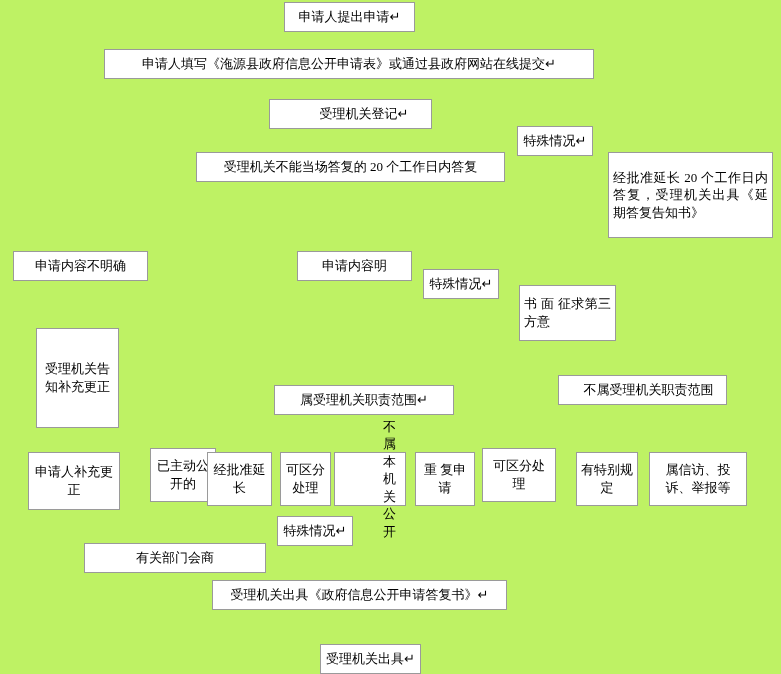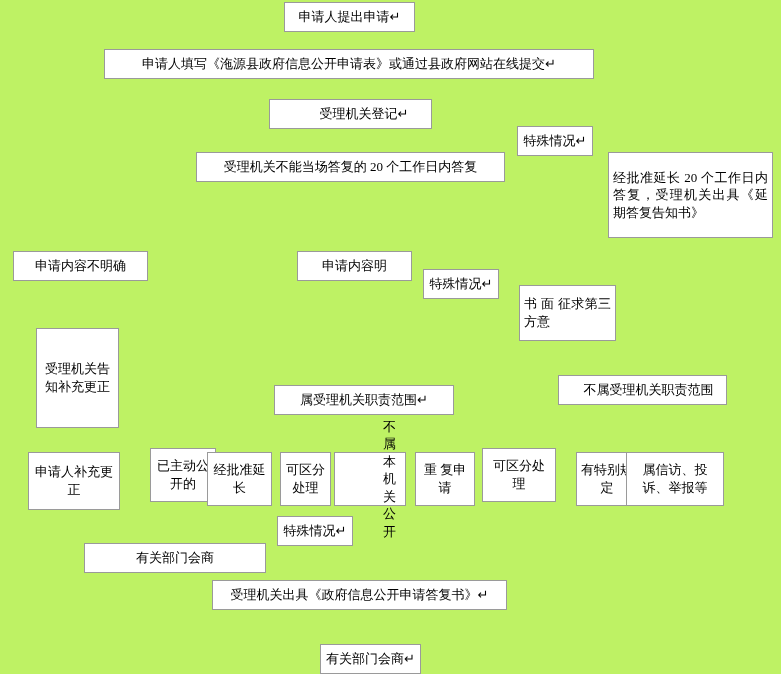--- a/index.html
+++ b/index.html
@@ -53,18 +53,18 @@
     <div class="node" style="left: 274px; top: 385px; width: 180px; height: 30px;">属受理机关职责范围↵</div>
     <div class="node" style="left: 558px; top: 375px; width: 169px; height: 30px; padding-left: 16px;">不属受理机关职责范围</div>
     <div class="node" style="left: 28px; top: 452px; width: 92px; height: 58px;">申请人补充更正</div>
     <div class="node" style="left: 150px; top: 448px; width: 66px; height: 54px;">已主动公开的</div>
     <div class="node" style="left: 207px; top: 452px; width: 65px; height: 54px;">经批准延长</div>
     <div class="node" style="left: 280px; top: 452px; width: 51px; height: 54px;">可区分处理</div>
     <div class="node" style="left: 334px; top: 452px; width: 72px; height: 54px; padding-left: 43px;">不属本机关公开</div>
     <div class="node" style="left: 415px; top: 452px; width: 60px; height: 54px;">重 复申请</div>
     <div class="node" style="left: 482px; top: 448px; width: 74px; height: 54px;">可区分处理</div>
     <div class="node" style="left: 576px; top: 452px; width: 62px; height: 54px;">有特别规定</div>
-    <div class="node" style="left: 626px; top: 452px; width: 98px; height: 54px;">属信访、投诉、举报等</div>
+    <div class="node" style="left: 649px; top: 452px; width: 98px; height: 54px;">属信访、投诉、举报等</div>
     <div class="node" style="left: 277px; top: 516px; width: 76px; height: 30px;">特殊情况↵</div>
     <div class="node" style="left: 84px; top: 543px; width: 182px; height: 30px;">有关部门会商</div>
     <div class="node" style="left: 212px; top: 580px; width: 295px; height: 30px;">受理机关出具《政府信息公开申请答复书》↵</div>
-    <div class="node" style="left: 320px; top: 644px; width: 101px; height: 30px;">有关部门会商↵</div>
+    <div class="node" style="left: 320px; top: 644px; width: 101px; height: 30px;">受理机关出具↵</div>
   </div>
 
 </body></html>

